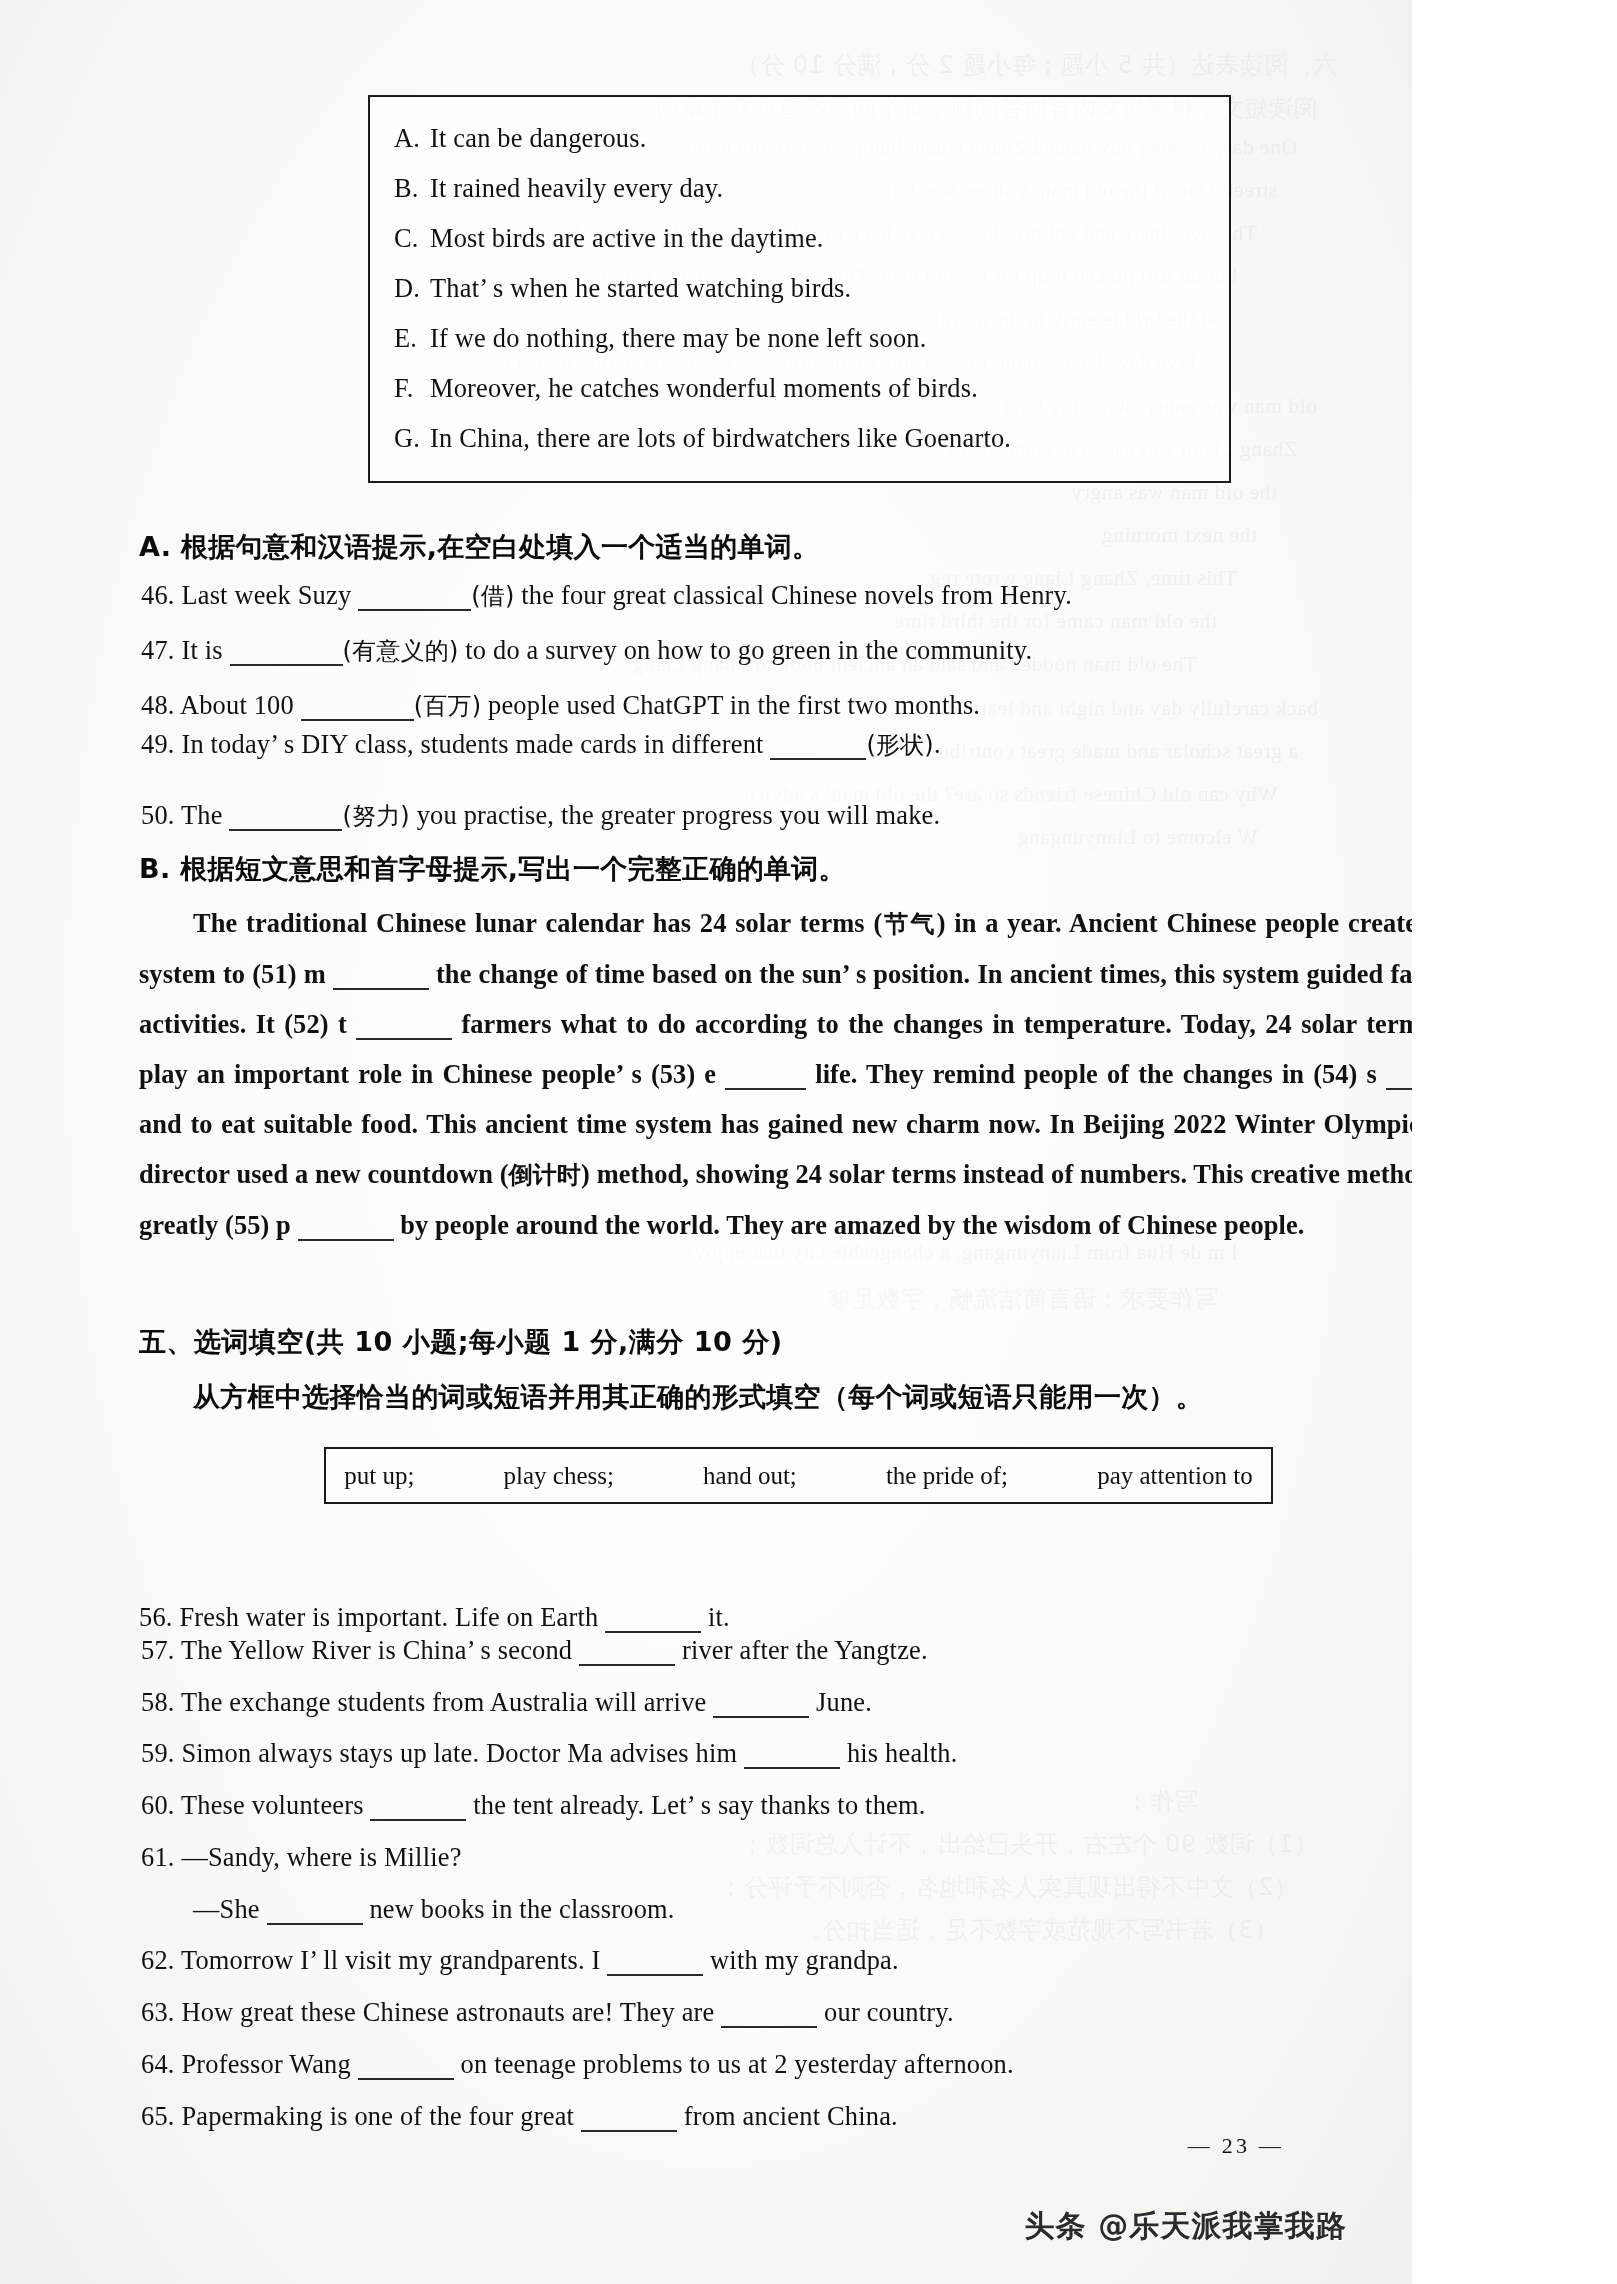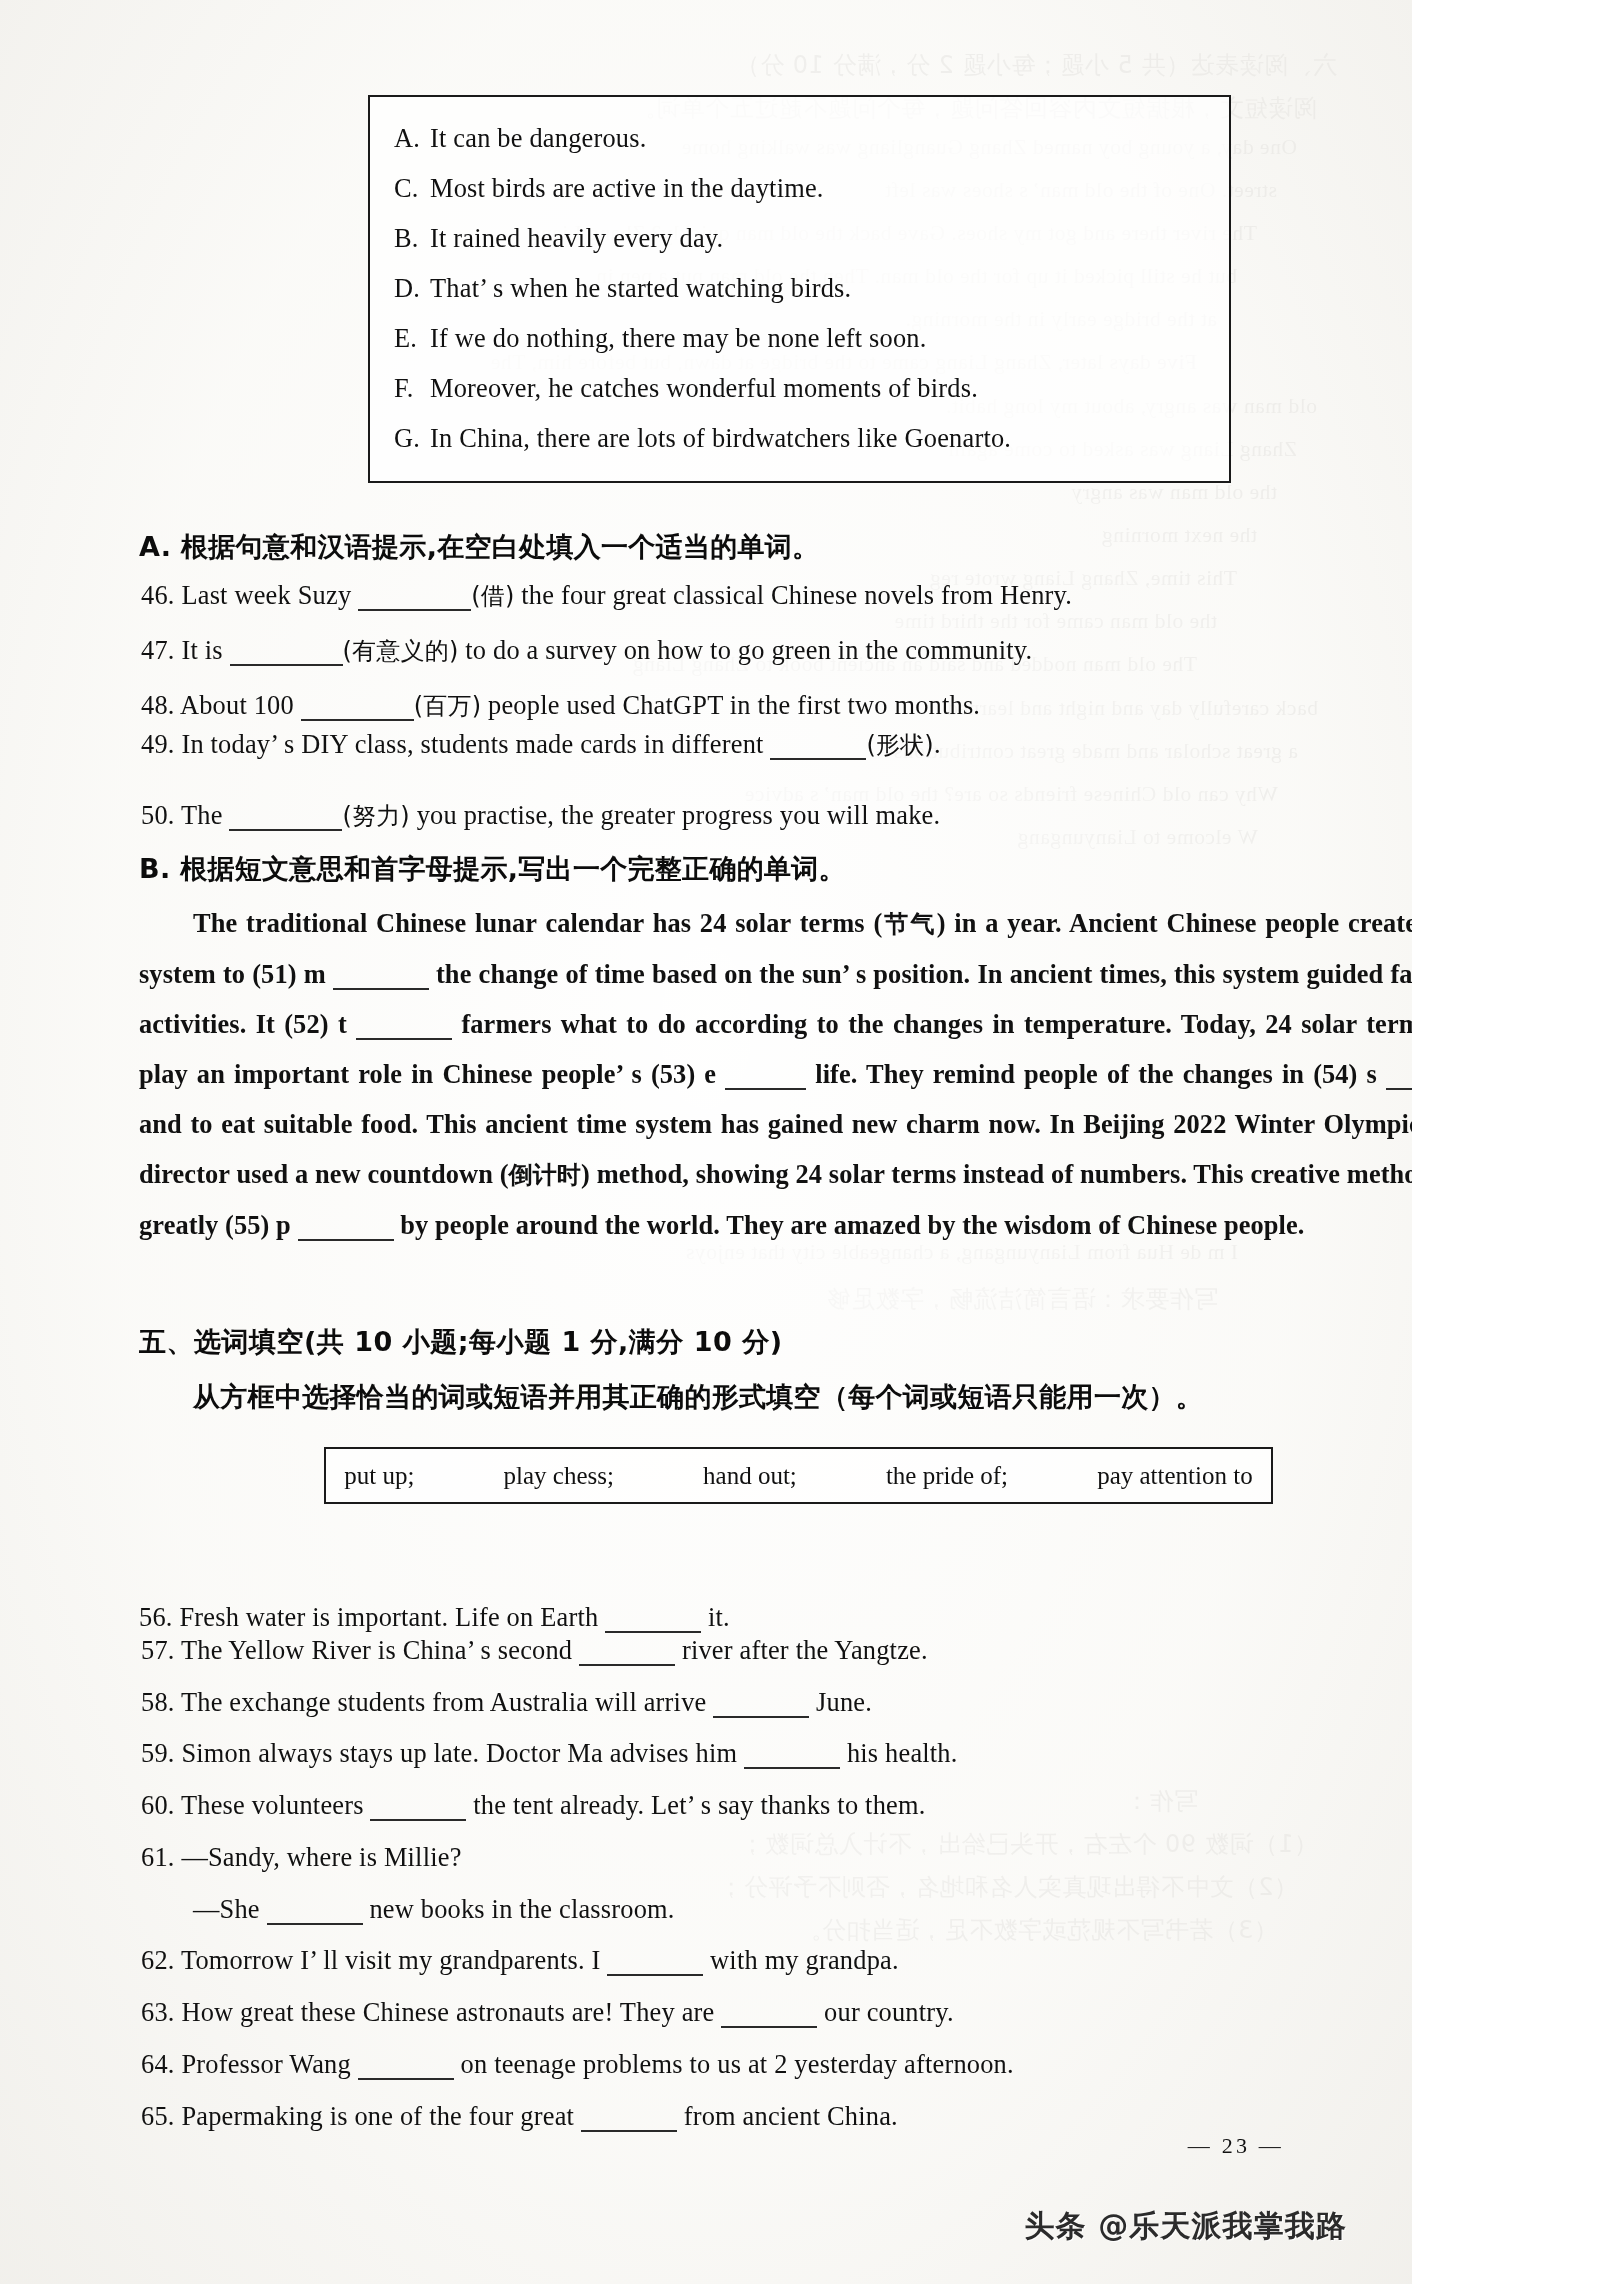--- a/index.html
+++ b/index.html
@@ -201,24 +201,24 @@
 
   <div id="paper-tint"></div>
 
   <div class="content">
 
     <div class="options-box">
       <div class="option-line">
         <span class="option-letter">A.</span><span>It can be dangerous.</span>
       </div>
       <div class="option-line">
+        <span class="option-letter">B.</span><span>It rained heavily every day.</span>
+      </div>
+      <div class="option-line">
         <span class="option-letter">C.</span><span>Most birds are active in the daytime.</span>
-      </div>
-      <div class="option-line">
-        <span class="option-letter">B.</span><span>It rained heavily every day.</span>
       </div>
       <div class="option-line">
         <span class="option-letter">D.</span><span>That’ s when he started watching birds.</span>
       </div>
       <div class="option-line">
         <span class="option-letter">E.</span><span>If we do nothing, there may be none left soon.</span>
       </div>
       <div class="option-line">
         <span class="option-letter">F.</span><span>Moreover, he catches wonderful moments of birds.</span>
       </div>

